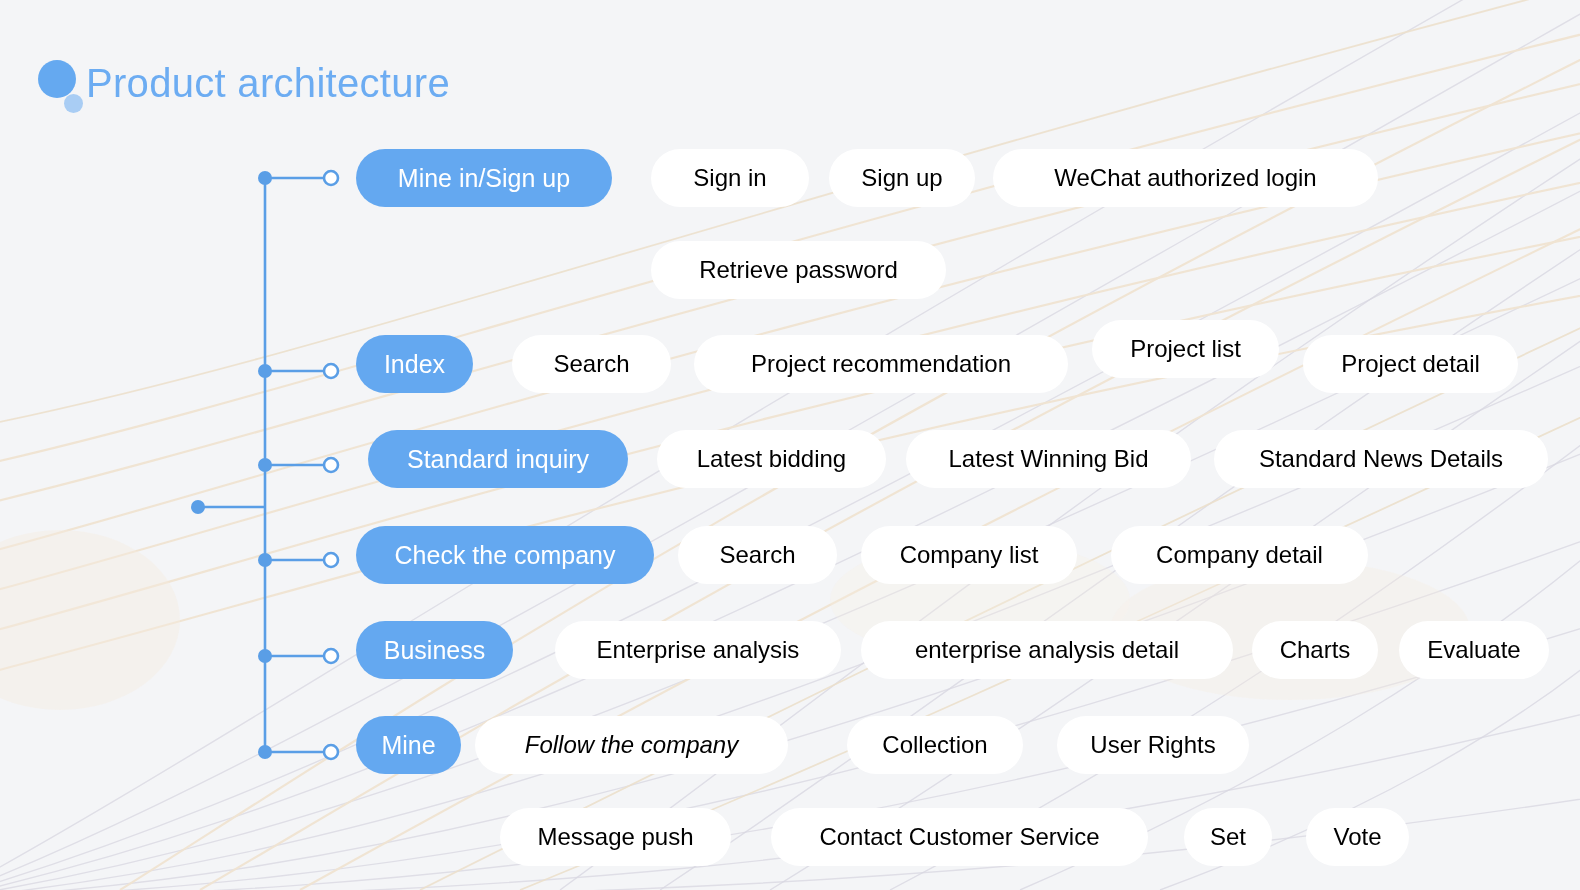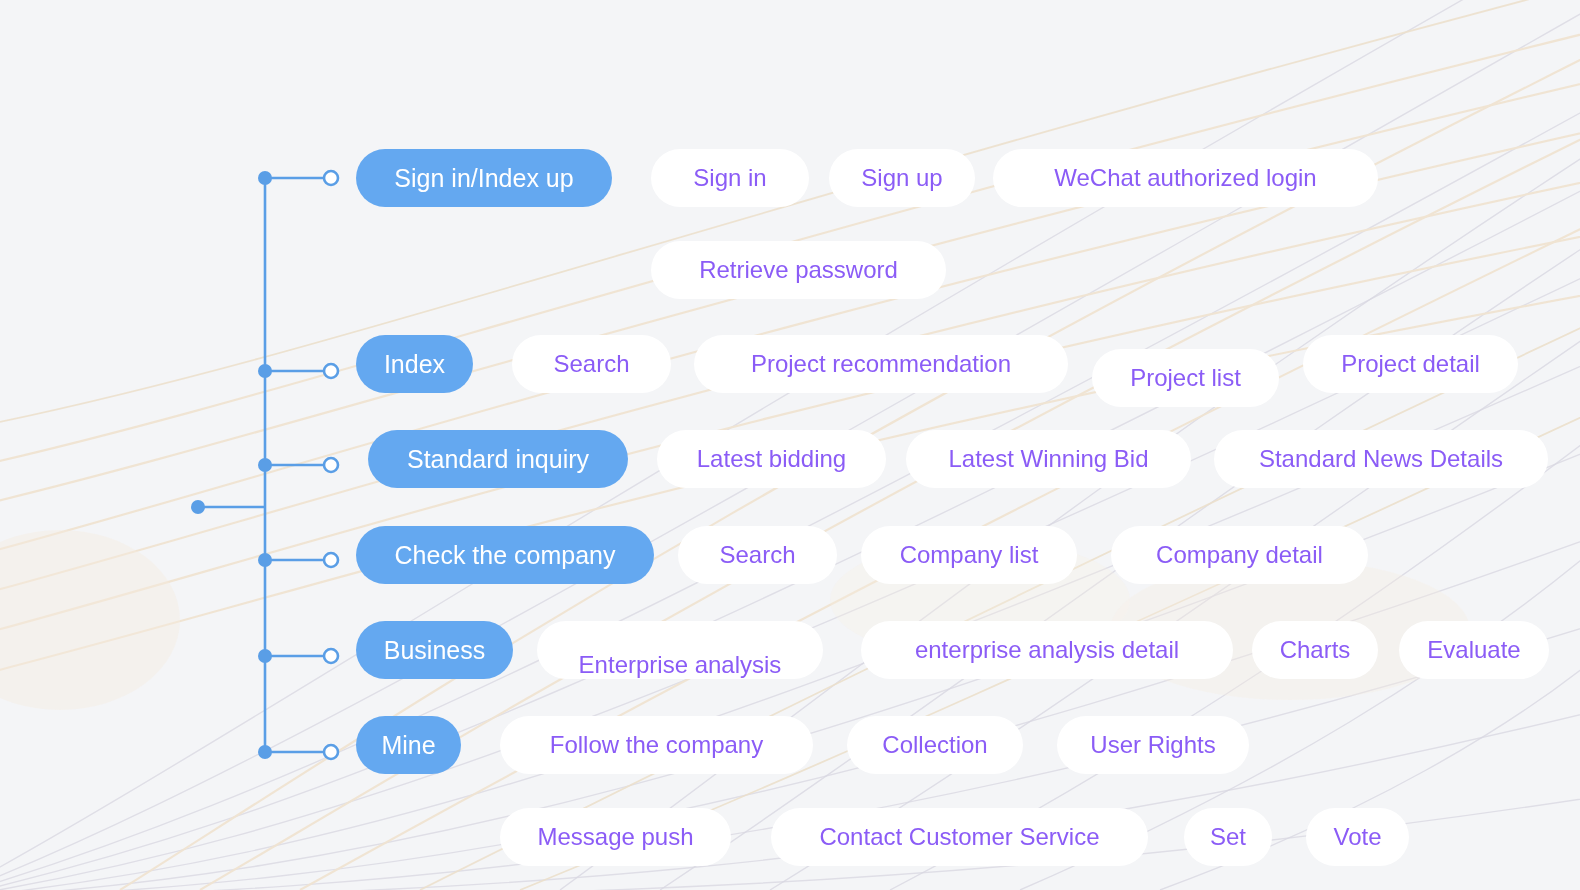--- a/index.html
+++ b/index.html
@@ -116,21 +116,21 @@
     box-sizing: border-box;
     z-index: 3;
   }
   .pill.primary {
     background: #64a8f0;
     color: #ffffff;
     font-size: 25px;
   }
   .pill.leaf {
     background: #ffffff;
-    color: #8b5cf6;
+    color: #000000;
   }
 </style>
 </head>
 <body>
 
 <div id="canvas">
 
   <svg id="bg-decor" viewBox="0 0 1580 890" preserveAspectRatio="none">
     <defs>
       <clipPath id="clipAll">
@@ -180,20 +180,27 @@
       </g>
 
       <g opacity="0.55">
         <ellipse cx="60" cy="620" rx="120" ry="90" fill="#f6ece0" opacity="0.75"></ellipse>
         <ellipse cx="1290" cy="630" rx="180" ry="70" fill="#f7efe2" opacity="0.6"></ellipse>
         <ellipse cx="980" cy="600" rx="150" ry="60" fill="#f7f0e4" opacity="0.5"></ellipse>
       </g>
     </g>
   </svg>
 
+  <div id="header">
+    <div id="header-mark">
+      <div class="mark-dot-big"></div>
+      <div class="mark-dot-small"></div>
+    </div>
+    <div id="page-title">Product architecture</div>
+  </div>
 
   <svg id="connectors" viewBox="0 0 1580 890">
     <g stroke="#5a9ee6" stroke-width="2.6" fill="none">
 
       <line x1="265" y1="178" x2="265" y2="752"></line>
 
       <line x1="198" y1="507" x2="265" y2="507"></line>
 
       <line x1="265" y1="178" x2="331" y2="178"></line>
       <line x1="265" y1="371" x2="331" y2="371"></line>
@@ -219,21 +226,21 @@
       <circle cx="331" cy="465" r="7"></circle>
       <circle cx="331" cy="560" r="7"></circle>
       <circle cx="331" cy="656" r="7"></circle>
       <circle cx="331" cy="752" r="7"></circle>
     </g>
   </svg>
 
 
   <div id="pill-layer">
       <div class="pill primary" style="left: 356px; top: 149px; width: 256px;">
-        <span>Sign in/Index up</span>
+        <span>Mine in/Sign up</span>
       </div>
       <div class="pill leaf" style="left: 651px; top: 149px; width: 158px;">
         <span>Sign in</span>
       </div>
       <div class="pill leaf" style="left: 829px; top: 149px; width: 146px;">
         <span>Sign up</span>
       </div>
       <div class="pill leaf" style="left: 993px; top: 149px; width: 385px;">
         <span>WeChat authorized login</span>
       </div>
@@ -242,21 +249,21 @@
       </div>
       <div class="pill primary" style="left: 356px; top: 335px; width: 117px;">
         <span>Index</span>
       </div>
       <div class="pill leaf" style="left: 512px; top: 335px; width: 159px;">
         <span>Search</span>
       </div>
       <div class="pill leaf" style="left: 694px; top: 335px; width: 374px;">
         <span>Project recommendation</span>
       </div>
-      <div class="pill leaf" style="left: 1092px; top: 349px; width: 187px;">
+      <div class="pill leaf" style="left: 1092px; top: 320px; width: 187px;">
         <span>Project list</span>
       </div>
       <div class="pill leaf" style="left: 1303px; top: 335px; width: 215px;">
         <span>Project detail</span>
       </div>
       <div class="pill primary" style="left: 368px; top: 430px; width: 260px;">
         <span>Standard inquiry</span>
       </div>
       <div class="pill leaf" style="left: 657px; top: 430px; width: 229px;">
         <span>Latest bidding</span>
@@ -275,36 +282,36 @@
       </div>
       <div class="pill leaf" style="left: 861px; top: 526px; width: 216px;">
         <span>Company list</span>
       </div>
       <div class="pill leaf" style="left: 1111px; top: 526px; width: 257px;">
         <span>Company detail</span>
       </div>
       <div class="pill primary" style="left: 356px; top: 621px; width: 157px;">
         <span>Business</span>
       </div>
-      <div class="pill leaf" style="left: 537px; top: 621px; width: 286px; align-items: flex-end;">
+      <div class="pill leaf" style="left: 555px; top: 621px; width: 286px;">
         <span>Enterprise analysis</span>
       </div>
       <div class="pill leaf" style="left: 861px; top: 621px; width: 372px;">
         <span>enterprise analysis detail</span>
       </div>
       <div class="pill leaf" style="left: 1252px; top: 621px; width: 126px;">
         <span>Charts</span>
       </div>
       <div class="pill leaf" style="left: 1399px; top: 621px; width: 150px;">
         <span>Evaluate</span>
       </div>
       <div class="pill primary" style="left: 356px; top: 716px; width: 105px;">
         <span>Mine</span>
       </div>
-      <div class="pill leaf" style="left: 500px; top: 716px; width: 313px;">
+      <div class="pill leaf" style="left: 475px; top: 716px; width: 313px; font-style: italic;">
         <span>Follow the company</span>
       </div>
       <div class="pill leaf" style="left: 847px; top: 716px; width: 176px;">
         <span>Collection</span>
       </div>
       <div class="pill leaf" style="left: 1057px; top: 716px; width: 192px;">
         <span>User Rights</span>
       </div>
       <div class="pill leaf" style="left: 500px; top: 808px; width: 231px;">
         <span>Message push</span>

